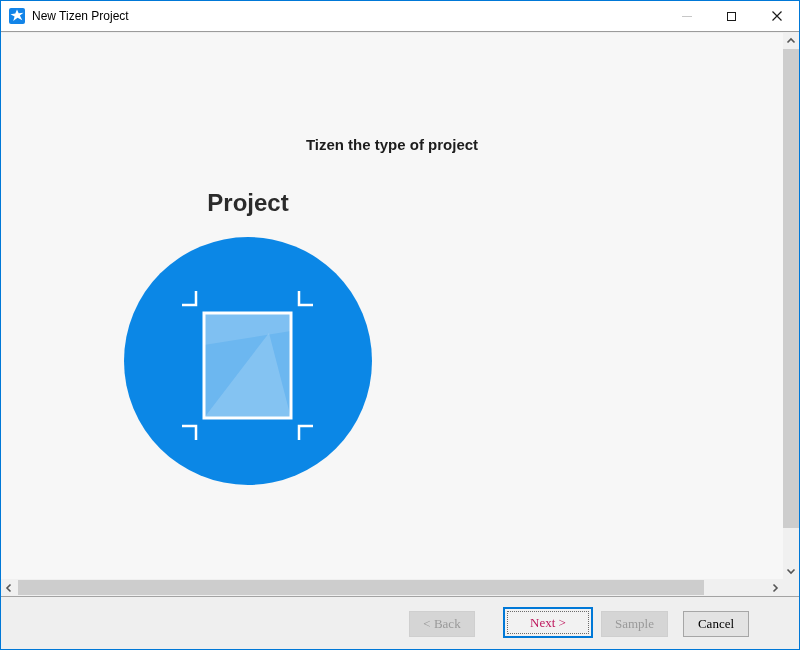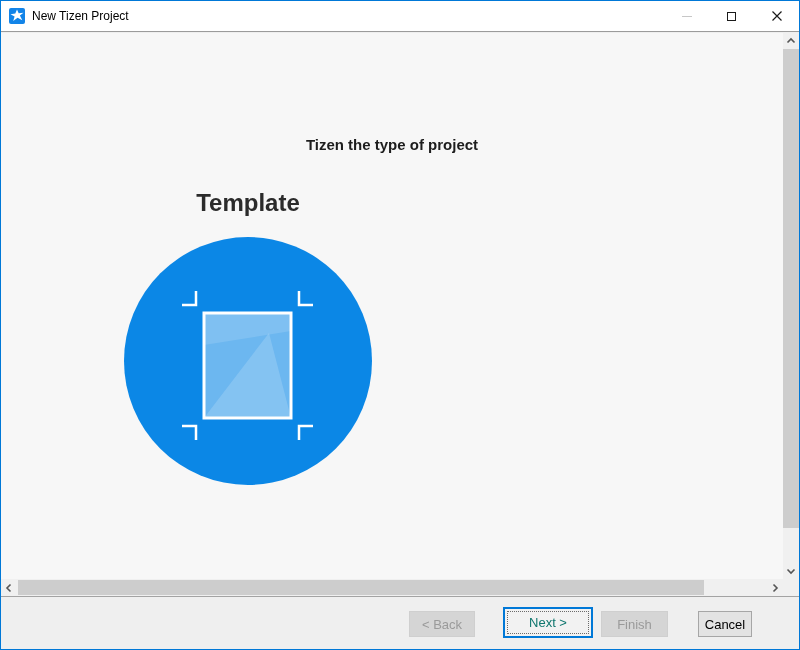--- a/index.html
+++ b/index.html
@@ -60,33 +60,33 @@
   .hthumb { position:absolute; left:17px; top:1px; width:686px; height:15px; background:#cdcdcd; }
   .h-left  { left:0; top:0; height:17px; }
   .h-right { right:0; top:0; height:17px; }
   .sb-corner { position:absolute; top:578px; right:0; width:16px; height:17px; background:#f0f0f0; }
 
   
   .footer-sep { position:absolute; top:595px; left:0; width:798px; height:1px; background:#a3a3a3; }
   .buttonbar  { position:absolute; top:596px; left:0; width:798px; height:52px; background:#efefef; }
   .btn {
     position:absolute; top:14px; height:26px;
-    font-family:Liberation Sans, sans-serif; font-size:13px;
+    font-family:Liberation Serif, serif; font-size:13px;
     display:flex; align-items:center; justify-content:center; cursor:default;
   }
   .btn-disabled { background:#d5d5d5; border:1px solid #cfcfcf; color:#9a9a9a; }
   .btn-normal   { background:#e3e3e3; border:1px solid #a6a6a6; color:#000; }
   .btn-back   { left:408px; width:66px; }
   .btn-next {
     left:502px; top:10px; width:90px; height:31px;
-    background:#f2f2f2; border:2px solid #0078d7; color:#0f766e;
+    background:#f2f2f2; border:2px solid #0078d7; color:#be185d;
     outline:1px dotted #6b6b6b; outline-offset:-5px;
   }
   .btn-finish { left:600px; width:67px; }
-  .btn-cancel { left:697px; width:54px; }
+  .btn-cancel { left:682px; width:66px; }
 </style>
 </head>
 <body>
 
 <div class="window">
 
   <div class="titlebar">
     <svg class="app-icon" viewBox="0 0 16 16">
       <rect x="0" y="0" width="16" height="16" rx="2" fill="#1284e8"></rect>
       <path d="M8 1.4 L9.7 5.2 L14.5 4.7 L10.9 7.6 L13.3 12.3 L8.6 9.8 L4.2 12.9 L5.6 8.4 L1.5 6.3 L6.3 5.5 Z" fill="#ffffff"></path>
@@ -103,21 +103,21 @@
       <svg width="12" height="12" viewBox="0 0 12 12">
         <path d="M1.5 1.5 L10.5 10.5 M10.5 1.5 L1.5 10.5" stroke="#1a1a1a" stroke-width="1.2" fill="none"></path>
       </svg>
     </button>
   </div>
 
   <div class="content">
     <div class="heading">Tizen the type of project</div>
 
     <div class="option option-template">
-      <div class="option-label">Template</div>
+      <div class="option-label">Project</div>
       <div class="circle circle-template">
         <svg viewBox="0 0 248 248">
           <rect x="80" y="76" width="87" height="105" fill="rgba(255,255,255,0.40)"></rect>
           <polygon points="80,76 167,76 167,94 80,108" fill="rgba(255,255,255,0.13)"></polygon>
           <polygon points="80,181 145,96 167,181" fill="rgba(255,255,255,0.17)"></polygon>
           <rect x="80" y="76" width="87" height="105" fill="none" stroke="#ffffff" stroke-width="3"></rect>
           <path d="M58 68 H72 V54" fill="none" stroke="#ffffff" stroke-width="2.5"></path>
           <path d="M175 54 V68 H189" fill="none" stroke="#ffffff" stroke-width="2.5"></path>
           <path d="M58 189 H72 V203" fill="none" stroke="#ffffff" stroke-width="2.5"></path>
           <path d="M175 203 V189 H189" fill="none" stroke="#ffffff" stroke-width="2.5"></path>
@@ -153,17 +153,17 @@
         <polyline points="3.5,1.5 7,5 3.5,8.5" fill="none" stroke="#555" stroke-width="1.6"></polyline>
       </svg>
     </div>
   </div>
   <div class="sb-corner"></div>
 
   <div class="footer-sep"></div>
   <div class="buttonbar">
     <button class="btn btn-disabled btn-back">&lt; Back</button>
     <button class="btn btn-next">Next &gt;</button>
-    <button class="btn btn-disabled btn-finish">Finish</button>
+    <button class="btn btn-disabled btn-finish">Sample</button>
     <button class="btn btn-normal btn-cancel">Cancel</button>
   </div>
 
 </div>
 
 </body></html>

